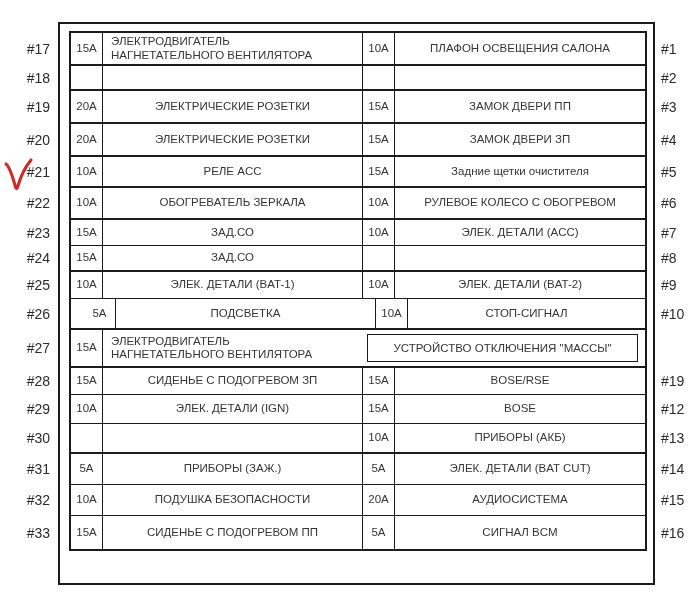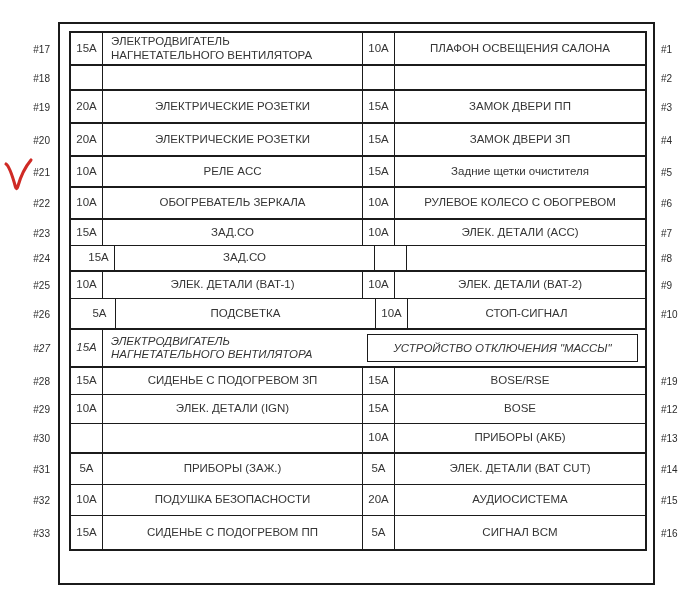--- a/index.html
+++ b/index.html
@@ -43,24 +43,24 @@
     border-bottom: 1px solid #1b1b1b;
   }
   
   .row:nth-child(1)  { height: 33px; }
   .row:nth-child(2)  { height: 25px; }
   .row:nth-child(3)  { height: 33px; }
   .row:nth-child(4)  { height: 33px; }
   .row:nth-child(5)  { height: 31px; }
   .row:nth-child(6)  { height: 32px; justify-content: space-between; }
   .row:nth-child(7)  { height: 26px; }
-  .row:nth-child(8)  { height: 26px; padding-left: 12px; }
+  .row:nth-child(8)  { height: 26px; }
   .row:nth-child(9)  { height: 27px; }
   .row:nth-child(10) { height: 31px; padding-left: 13px; }
-  .row:nth-child(11) { height: 38px; font-style: italic; }
+  .row:nth-child(11) { height: 38px; }
   .row:nth-child(12) { height: 27px; }
   .row:nth-child(13) { height: 29px; }
   .row:nth-child(14) { height: 30px; }
   .row:nth-child(15) { height: 31px; }
   .row:nth-child(16) { height: 31px; }
   .row:nth-child(17) { height: 33px; }
   
   .row:nth-child(-n+6),
   .row:nth-child(8),
   .row:nth-child(10),
@@ -109,21 +109,21 @@
     align-items: center;
     justify-content: center;
     font-size: 11.5px;
     color: #353535;
   }
   
   .label {
     position: absolute;
     top: 50%;
     transform: translateY(-50%);
-    font-size: 10px;
+    font-size: 14px;
     color: #2b2b2b;
     white-space: nowrap;
   }
   .label-l { right: calc(100% + 21px); }
   .label-r { left: calc(100% + 16px); }
   
   .checkmark {
     position: absolute;
     left: 2px;
     top: 156px;

